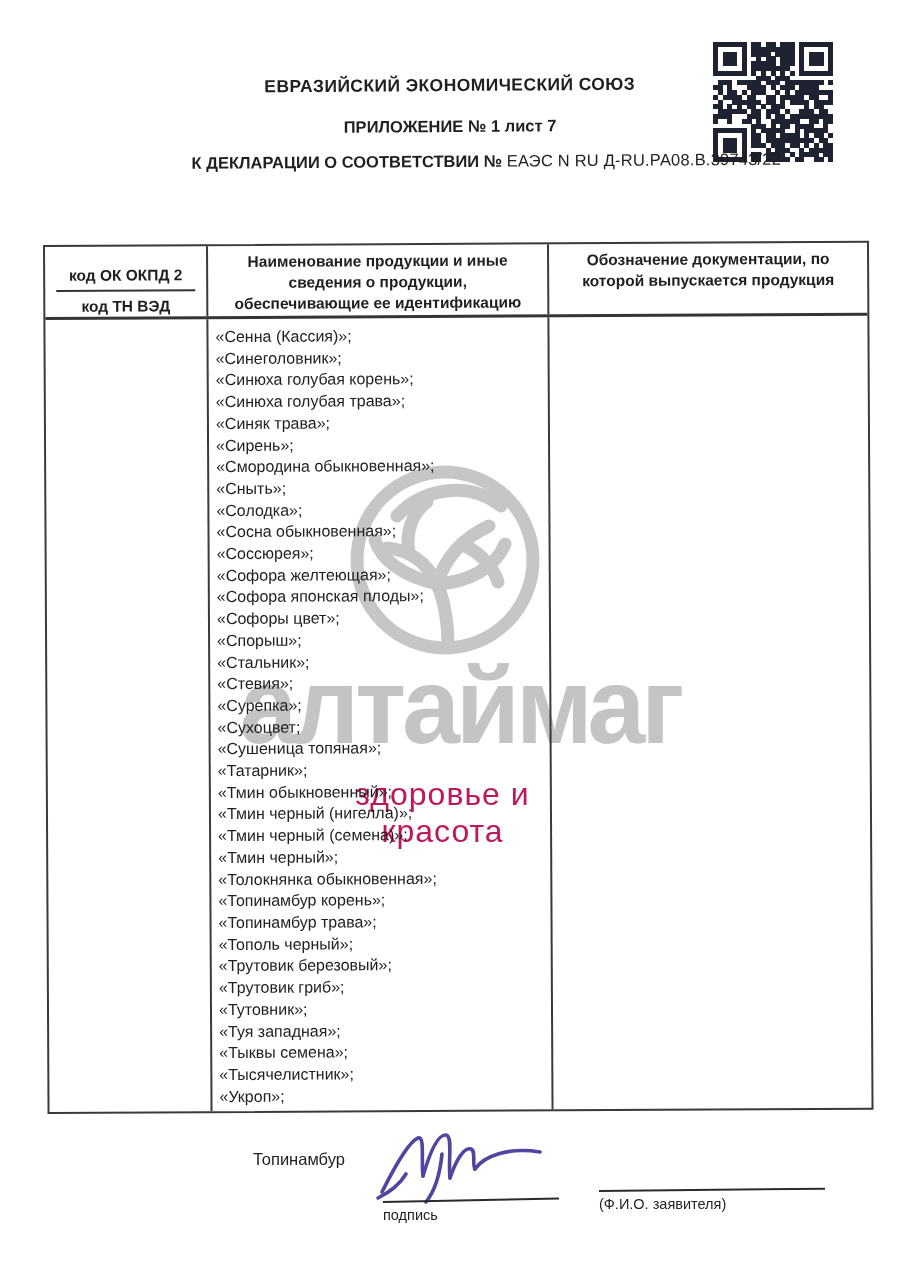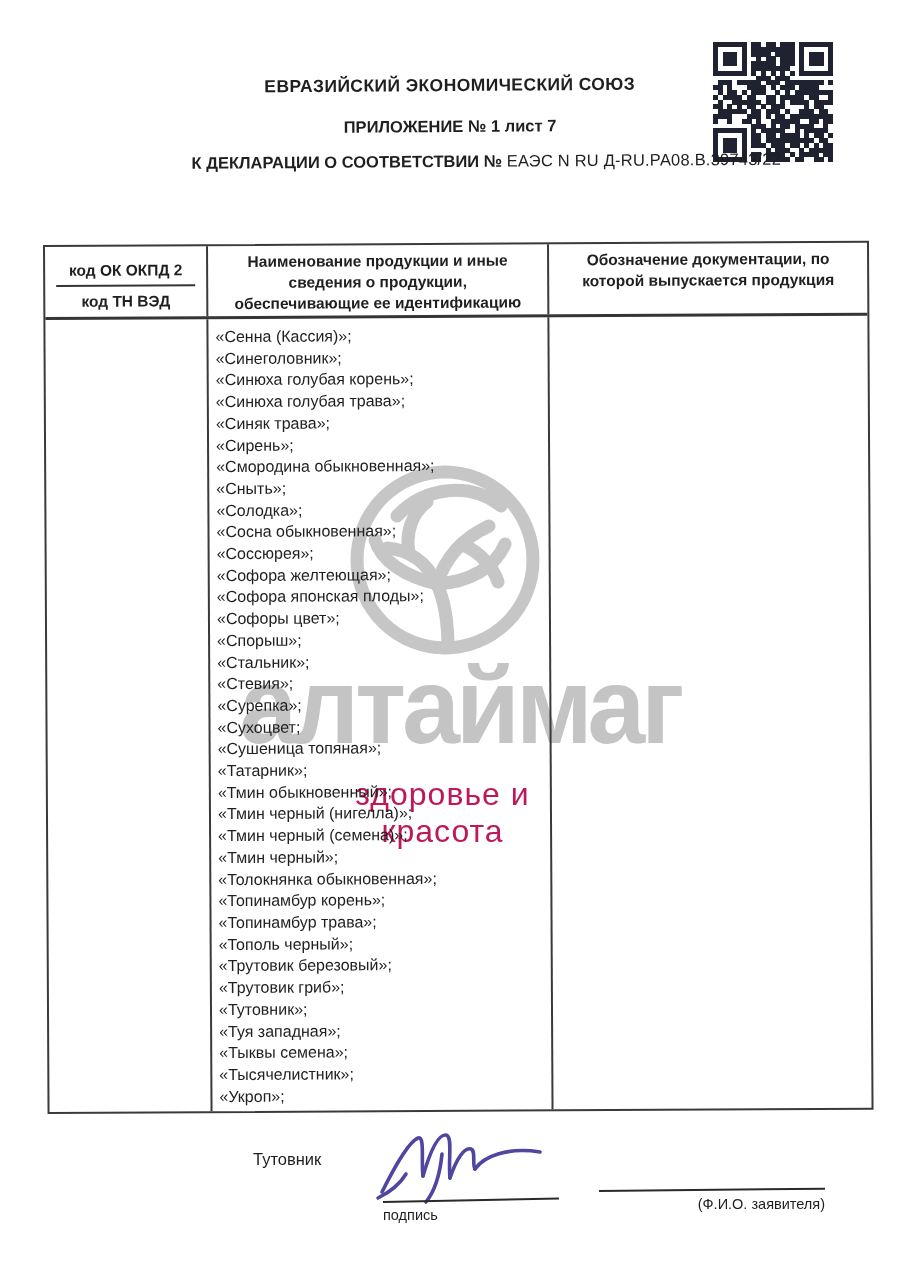--- a/index.html
+++ b/index.html
@@ -31,40 +31,40 @@
   
   .doc-table{position:absolute;left:43px;top:245px;width:822px;z-index:2;
     border:2px solid #3a3a3a;transform:rotate(-0.3deg);transform-origin:top left;
     background:transparent;}
   .t-row{display:flex;}
   .t-head{height:70px;border-bottom:3px solid #353535;}
   .t-c1{width:163px;border-right:2px solid #3a3a3a;box-sizing:border-box;}
   .t-c2{width:341px;border-right:2px solid #3a3a3a;box-sizing:border-box;}
   .t-c3{flex:1;box-sizing:border-box;}
   .h-cell{font-weight:bold;font-size:15.5px;line-height:21px;text-align:center;}
-  .h-c1{display:flex;flex-direction:column;justify-content:center;align-items:center;padding-top:8px;}
+  .h-c1{display:flex;flex-direction:column;justify-content:flex-end;align-items:center;padding-top:8px;}
   .h-c1 .divider{width:calc(100% - 22px);border-top:2px solid #343434;margin:4px 0;}
   .h-c2{padding:5px 12px 0 12px;}
   .h-c3{padding:5px 14px 0 14px;}
   .t-body{height:792px;}
   .product-cell{padding:7px 4px 0 7px;}
   .product-line{font-size:16px;line-height:21.7px;white-space:nowrap;}
 
   
   .footer{position:absolute;left:0;top:0;width:900px;height:1273px;z-index:3;pointer-events:none;}
   .applicant-label{position:absolute;left:253px;top:1150px;font-size:16.5px;}
   .sig-svg{position:absolute;left:372px;top:1126px;width:200px;height:80px;}
   .sig-line{position:absolute;left:383px;top:1201px;width:176px;border-top:2px solid #2a2a2a;
     transform:rotate(-1.1deg);transform-origin:left center;}
   .sig-caption{position:absolute;left:383px;top:1207px;width:176px;text-align:left;font-size:14.5px;}
   .name-block{position:absolute;left:598px;top:1144px;width:228px;text-align:center;
     font-size:16.5px;line-height:21px;}
   .name-line{position:absolute;left:599px;top:1190px;width:226px;border-top:2px solid #2a2a2a;
     transform:rotate(-0.6deg);transform-origin:left center;}
-  .name-caption{position:absolute;left:599px;top:1196px;width:226px;text-align:right;font-size:14.5px;}
+  .name-caption{position:absolute;left:599px;top:1196px;width:226px;text-align:left;font-size:14.5px;}
 </style>
 </head>
 <body>
 
 <div class="page">
 
   <svg class="wm wm-logo" style="position:absolute" viewBox="0 0 200 200">
     <g fill="none" stroke="#c6c6c6" stroke-width="13" stroke-linecap="round">
       <circle cx="100" cy="100" r="88"></circle>
       <path d="M103 187 C 103 162 100 142 92 124"></path>
@@ -543,21 +543,21 @@
           <div class="product-line">«Туя западная»;</div>
           <div class="product-line">«Тыквы семена»;</div>
           <div class="product-line">«Тысячелистник»;</div>
           <div class="product-line">«Укроп»;</div>
         </div>
       <div class="t-c3"></div>
     </div>
   </div>
 
   <div class="footer">
-    <div class="applicant-label">Тутовник</div>
+    <div class="applicant-label">Топинамбур</div>
 
     <svg class="sig-svg" viewBox="0 0 200 80">
       <g fill="none" stroke="#4f46a0" stroke-width="3.6" stroke-linecap="round" stroke-linejoin="round">
         <path d="M10 66 C 22 42 36 16 46 12 C 53 9 49 36 51 50"></path>
         <path d="M51 50 C 58 26 66 8 74 9 C 81 10 76 34 78 52"></path>
         <path d="M78 52 C 84 34 92 21 99 23 C 104 25 100 38 103 43"></path>
         <path d="M103 43 C 112 30 136 21 168 26"></path>
         <path d="M70 28 C 68 48 62 66 54 76"></path>
         <path d="M6 72 C 18 66 28 58 34 48"></path>
       </g>

